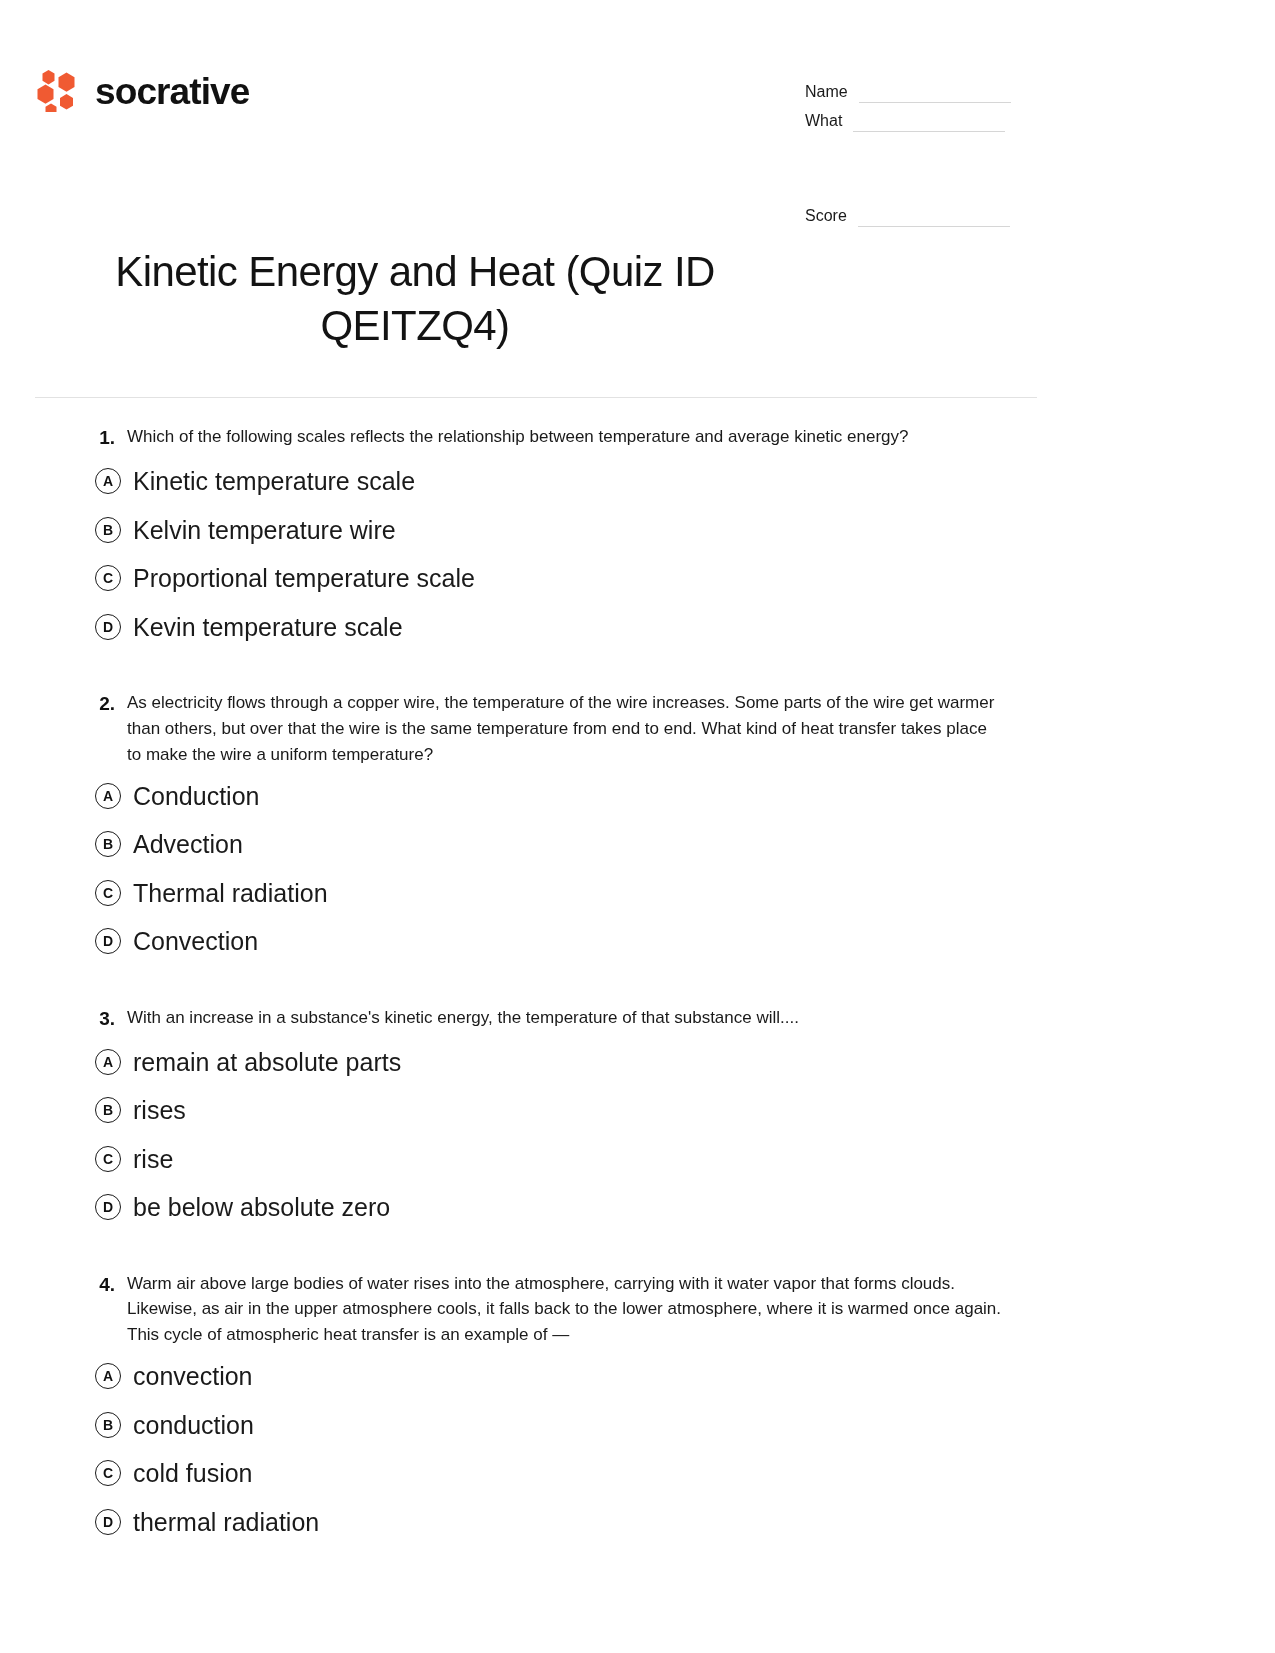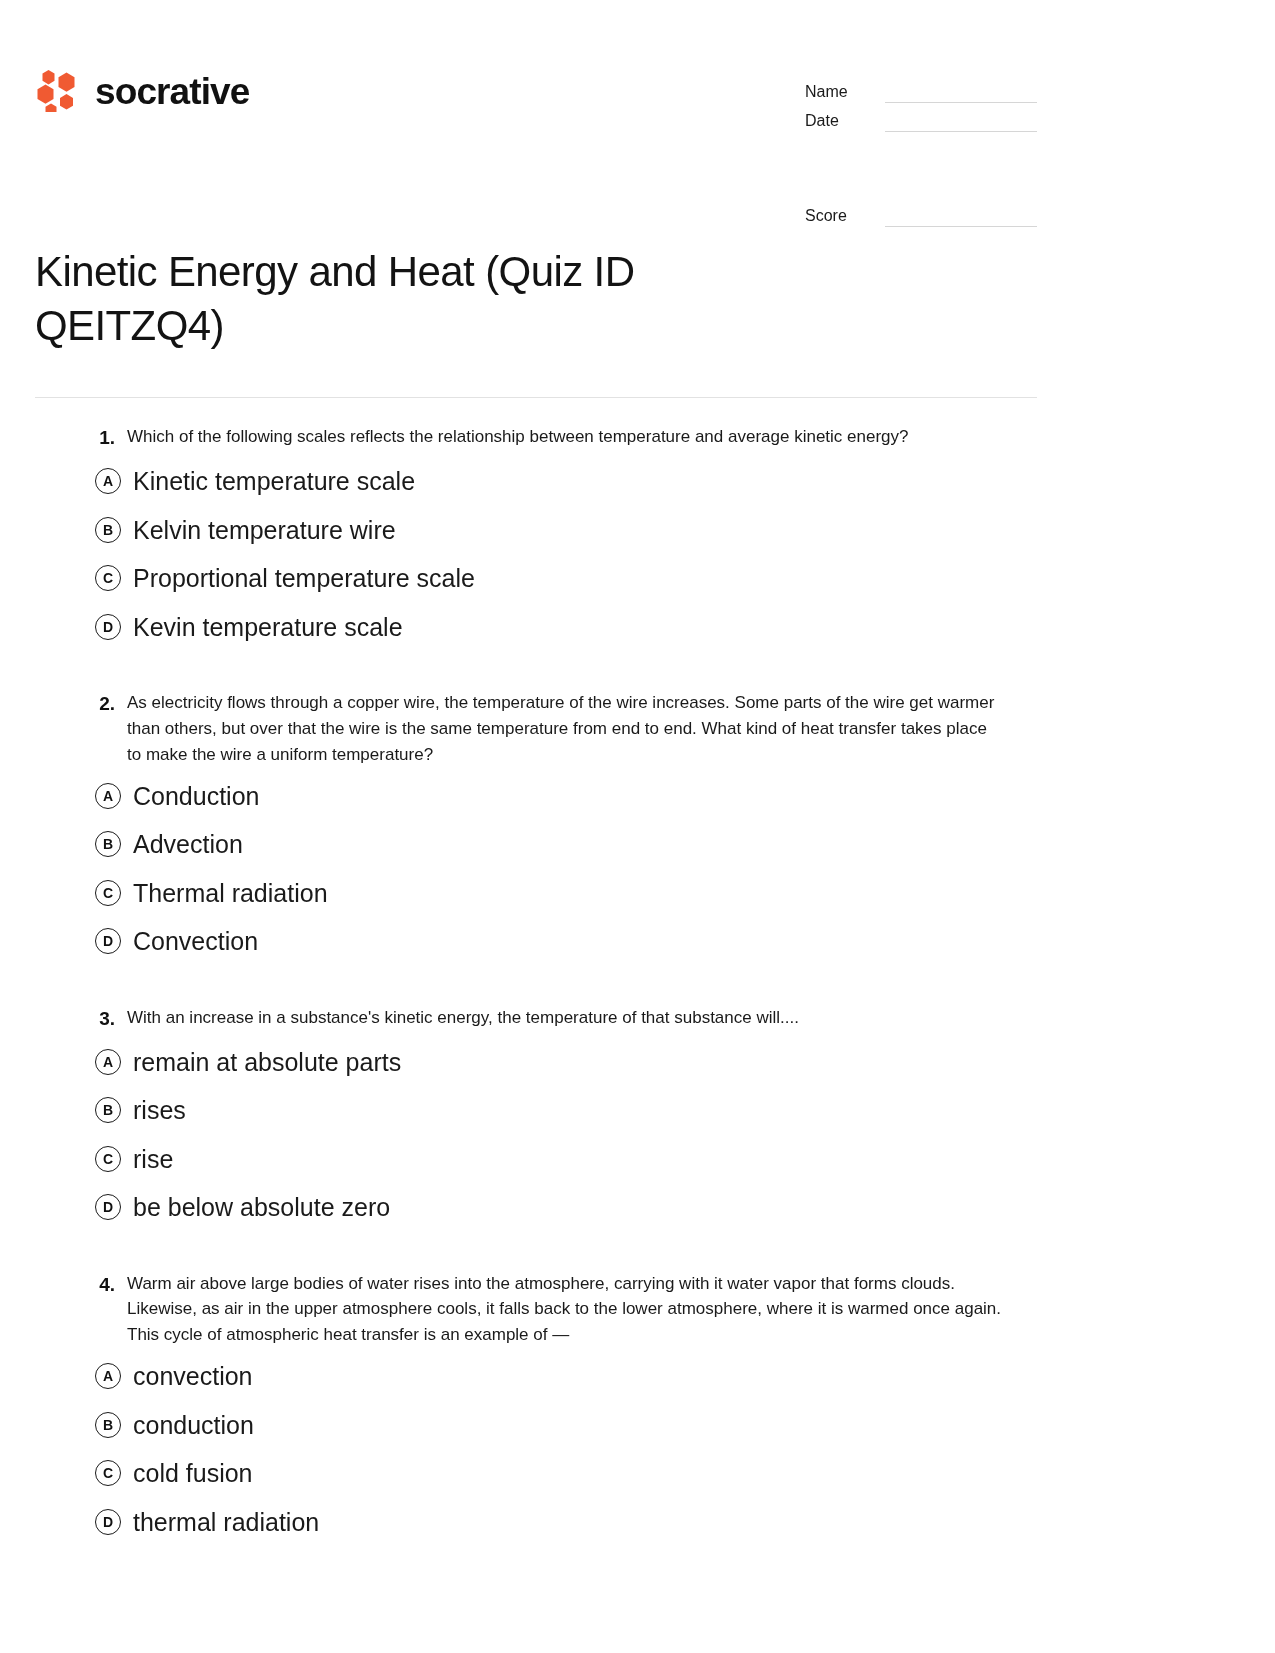--- a/index.html
+++ b/index.html
@@ -60,21 +60,21 @@
   }
 
   .fields {
     width: 232px;
     padding-top: 12px;
   }
 
   .field-row {
     display: flex;
     align-items: flex-end;
-    justify-content: space-between;
+    justify-content: flex-start;
     gap: 11px;
     height: 29px;
   }
 
   .field-label {
     font-size: 16px;
     color: #1a1a1a;
     line-height: 1;
     white-space: nowrap;
     padding-bottom: 3px;
@@ -97,20 +97,21 @@
   }
 
   .quiz-title {
     font-size: 42px;
     font-weight: 400;
     line-height: 1.29;
     letter-spacing: -0.6px;
     color: #131313;
     max-width: 760px;
     margin: 0;
+    text-align: center;
   }
 
   .divider {
     margin-top: 44px;
     border-top: 1.5px solid #e2e2e2;
   }
 
   
   .questions {
     margin-top: 26px;
@@ -197,21 +198,21 @@
         </svg>
         <span class="brand-name">socrative</span>
       </div>
 
       <div class="fields">
         <div class="field-row">
           <span class="field-label">Name</span>
           <span class="field-line"></span>
         </div>
         <div class="field-row">
-          <span class="field-label">Date</span>
+          <span class="field-label">What</span>
           <span class="field-line"></span>
         </div>
         <div class="field-row score">
           <span class="field-label">Score</span>
           <span class="field-line"></span>
         </div>
       </div>
 
     </div>
 

